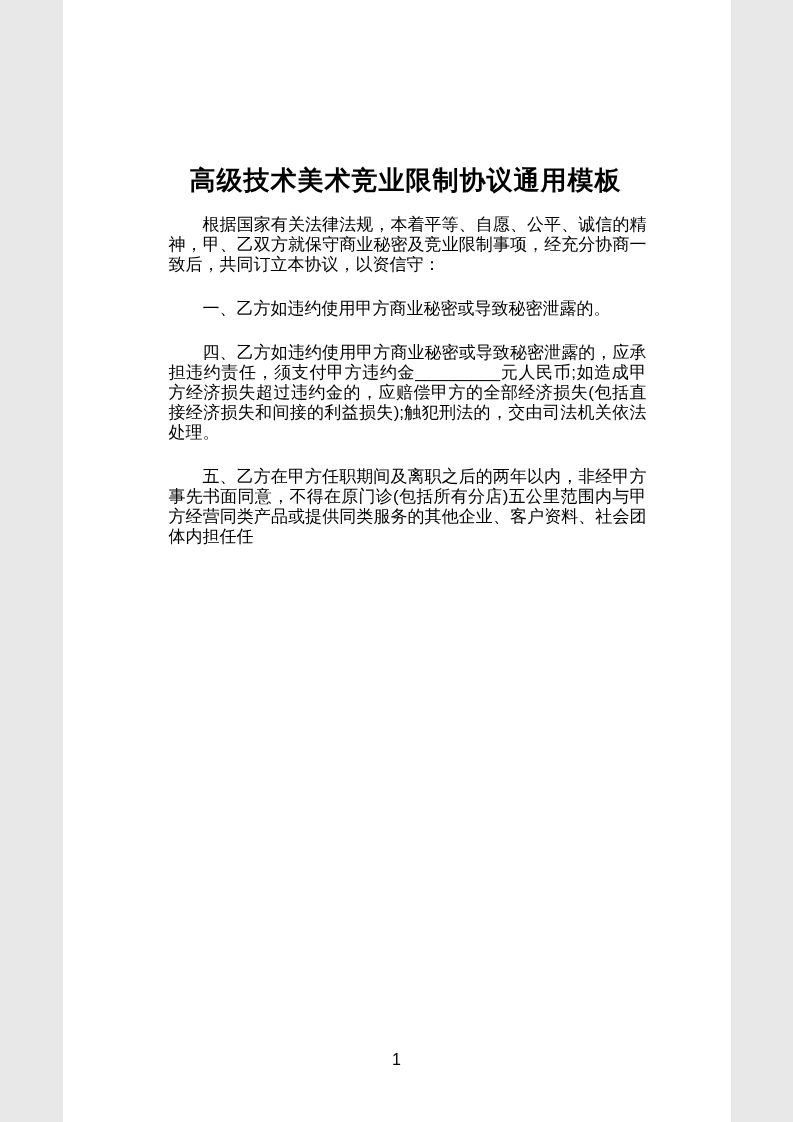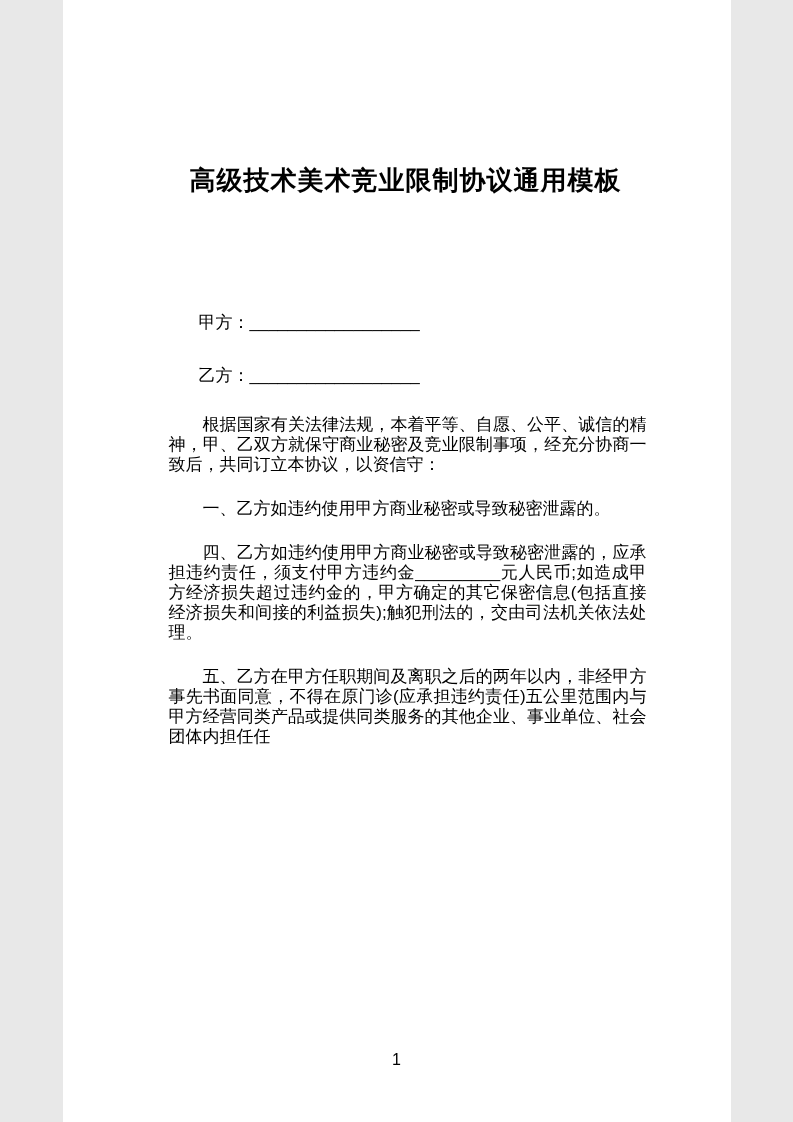--- a/index.html
+++ b/index.html
@@ -62,36 +62,28 @@
     line-height: 20px;
   }
 </style>
 </head>
 <body>
 
 <div class="page">
 
   <h1 class="doc-title">高级技术美术竞业限制协议通用模板</h1>
 
-  <div class="parties">
-    <div class="party-line">
-      <span class="party-label">甲方：</span><span class="party-blank">__________________</span>
-    </div>
-    <div class="party-line">
-      <span class="party-label">乙方：</span><span class="party-blank">__________________</span>
-    </div>
-  </div>
 
   <div class="body-text">
     <p class="intro">根据国家有关法律法规，本着平等、自愿、公平、诚信的精神，甲、乙双方就保守商业秘密及竞业限制事项，经充分协商一致后，共同订立本协议，以资信守：</p>
 
     <p>一、乙方如违约使用甲方商业秘密或导致秘密泄露的。</p>
 
 
 
-    <p>四、乙方如违约使用甲方商业秘密或导致秘密泄露的，应承担违约责任，须支付甲方违约金_________元人民币;如造成甲方经济损失超过违约金的，甲方确定的其它保密信息(包括直接经济损失和间接的利益损失);触犯刑法的，交由司法机关依法处理。</p>
+    <p>四、乙方如违约使用甲方商业秘密或导致秘密泄露的，应承担违约责任，须支付甲方违约金_________元人民币;如造成甲方经济损失超过违约金的，应赔偿甲方的全部经济损失(包括直接经济损失和间接的利益损失);触犯刑法的，交由司法机关依法处理。</p>
 
-    <p>五、乙方在甲方任职期间及离职之后的两年以内，非经甲方事先书面同意，不得在原门诊(应承担违约责任)五公里范围内与甲方经营同类产品或提供同类服务的其他企业、事业单位、社会团体内担任任</p>
+    <p>五、乙方在甲方任职期间及离职之后的两年以内，非经甲方事先书面同意，不得在原门诊(包括所有分店)五公里范围内与甲方经营同类产品或提供同类服务的其他企业、客户资料、社会团体内担任任</p>
   </div>
 
   <div class="page-number">1</div>
 
 </div>
 
 </body></html>

